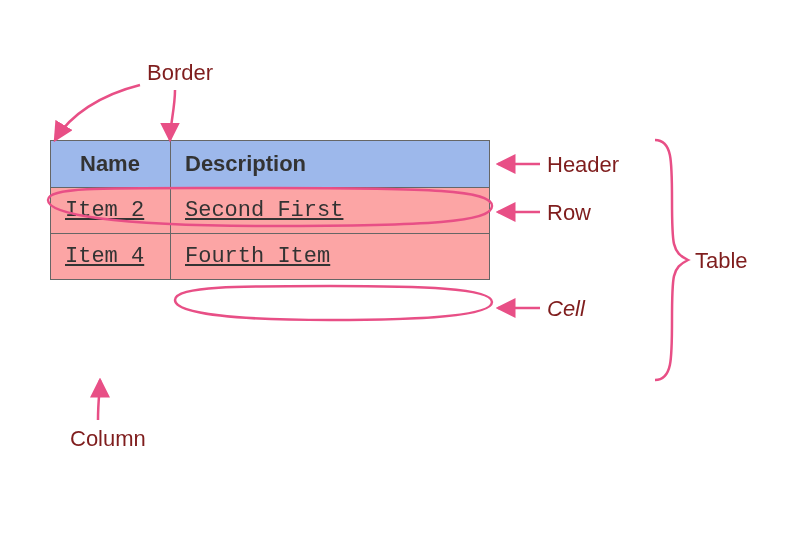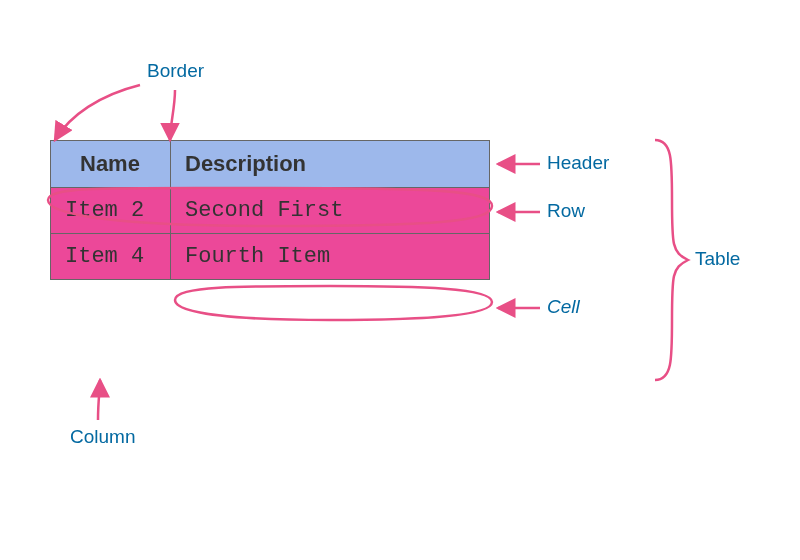--- a/index.html
+++ b/index.html
@@ -27,32 +27,33 @@
       border: 1px solid #666;
       padding: 10px 14px;
       text-align: left;
     }
     th {
       background: #9db8eb;
       font-weight: 700;
       font-family: "Segoe UI", Arial, sans-serif;
     }
     tr.row-even td {
-      background: #ec4899;
+      background: #fca5a5;
+      text-decoration: underline;
     }
     tr.row-odd td {
       background: #ffffff;
     }
     .col-name { width: 120px; padding-left: 29px; }
     .col-desc { }
 
     .ann {
       position: absolute;
-      font-size: 19px;
-      color: #0369a1;
+      font-size: 22px;
+      color: #7f1d1d;
       font-family: "Segoe UI", Arial, sans-serif;
     }
     .ann-border { left: 147px; top: 60px; }
     .ann-header { left: 547px; top: 152px; }
     .ann-row    { left: 547px; top: 200px; }
     .ann-cell   { left: 547px; top: 296px; font-style: italic; }
     .ann-table  { left: 695px; top: 248px; }
     .ann-column { left: 70px;  top: 426px; }
 
     svg.overlay {

